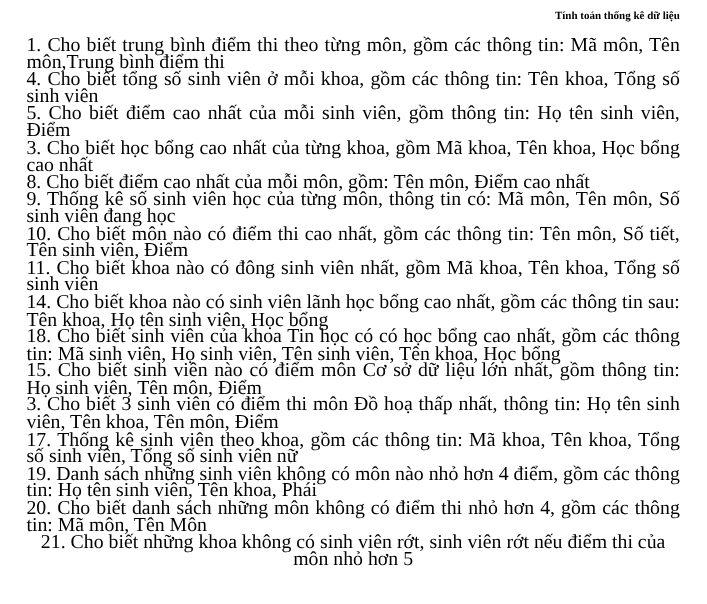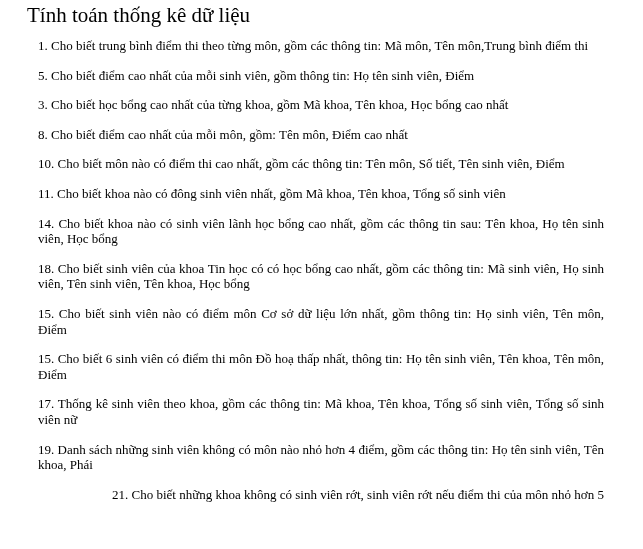--- a/index.html
+++ b/index.html
@@ -21,61 +21,65 @@
     height: 549px;
     overflow: hidden;
     background: #ffffff;
   }
   .page {
     padding: 6px 25px 0 24px;
     box-sizing: border-box;
     width: 643px;
   }
   .doc-title {
-    font-size: 21px;
-    font-weight: normal;
+    font-size: 10px;
+    font-weight: bold;
     line-height: 18px;
     margin: 0 0 9px 3px;
     letter-spacing: 0px;
     white-space: nowrap;
+    text-align: right;
   }
   .task-list {
     margin: 0;
     padding: 0;
     list-style: none;
   }
   .task-item {
-    font-size: 13px;
+    font-size: 18px;
     line-height: 15.6px;
     text-align: justify;
     text-justify: inter-word;
-    margin: 14px;
+    margin: 0;
     padding: 0;
     word-spacing: 0px;
   }
   
   .task-item.clipped {
-    text-align: right;
+    text-align: center;
   }
 </style>
 </head>
 <body>
 
 <div id="doc">
   <div class="page">
     <h1 class="doc-title">Tính toán thống kê dữ liệu</h1>
     <div class="task-list">
       <p class="task-item">1. Cho biết trung bình điểm thi theo từng môn, gồm các thông tin: Mã môn, Tên môn,Trung bình điểm thi</p>
+      <p class="task-item">4. Cho biết tổng số sinh viên ở mỗi khoa, gồm các thông tin: Tên khoa, Tổng số sinh viên</p>
       <p class="task-item">5. Cho biết điểm cao nhất của mỗi sinh viên, gồm thông tin: Họ tên sinh viên, Điểm</p>
       <p class="task-item">3. Cho biết học bổng cao nhất của từng khoa, gồm Mã khoa, Tên khoa, Học bổng cao nhất</p>
       <p class="task-item">8. Cho biết điểm cao nhất của mỗi môn, gồm: Tên môn, Điểm cao nhất</p>
+      <p class="task-item">9. Thống kê số sinh viên học của từng môn, thông tin có: Mã môn, Tên môn, Số sinh viên đang học</p>
       <p class="task-item">10. Cho biết môn nào có điểm thi cao nhất, gồm các thông tin: Tên môn, Số tiết, Tên sinh viên, Điểm</p>
       <p class="task-item">11. Cho biết khoa nào có đông sinh viên nhất, gồm Mã khoa, Tên khoa, Tổng số sinh viên</p>
       <p class="task-item">14. Cho biết khoa nào có sinh viên lãnh học bổng cao nhất, gồm các thông tin sau: Tên khoa, Họ tên sinh viên, Học bổng</p>
       <p class="task-item">18. Cho biết sinh viên của khoa Tin học có có học bổng cao nhất, gồm các thông tin: Mã sinh viên, Họ sinh viên, Tên sinh viên, Tên khoa, Học bổng</p>
       <p class="task-item">15. Cho biết sinh viên nào có điểm môn Cơ sở dữ liệu lớn nhất, gồm thông tin: Họ sinh viên, Tên môn, Điểm</p>
-      <p class="task-item">15. Cho biết 6 sinh viên có điểm thi môn Đồ hoạ thấp nhất, thông tin: Họ tên sinh viên, Tên khoa, Tên môn, Điểm</p>
+      <p class="task-item">3. Cho biết 3 sinh viên có điểm thi môn Đồ hoạ thấp nhất, thông tin: Họ tên sinh viên, Tên khoa, Tên môn, Điểm</p>
       <p class="task-item">17. Thống kê sinh viên theo khoa, gồm các thông tin: Mã khoa, Tên khoa, Tổng số sinh viên, Tổng số sinh viên nữ</p>
       <p class="task-item">19. Danh sách những sinh viên không có môn nào nhỏ hơn 4 điểm, gồm các thông tin: Họ tên sinh viên, Tên khoa, Phái</p>
+      <p class="task-item">20. Cho biết danh sách những môn không có điểm thi nhỏ hơn 4, gồm các thông tin: Mã môn, Tên Môn</p>
       <p class="task-item clipped">21. Cho biết những khoa không có sinh viên rớt, sinh viên rớt nếu điểm thi của môn nhỏ hơn 5</p>
     </div>
   </div>
 </div>
 
 </body></html>

